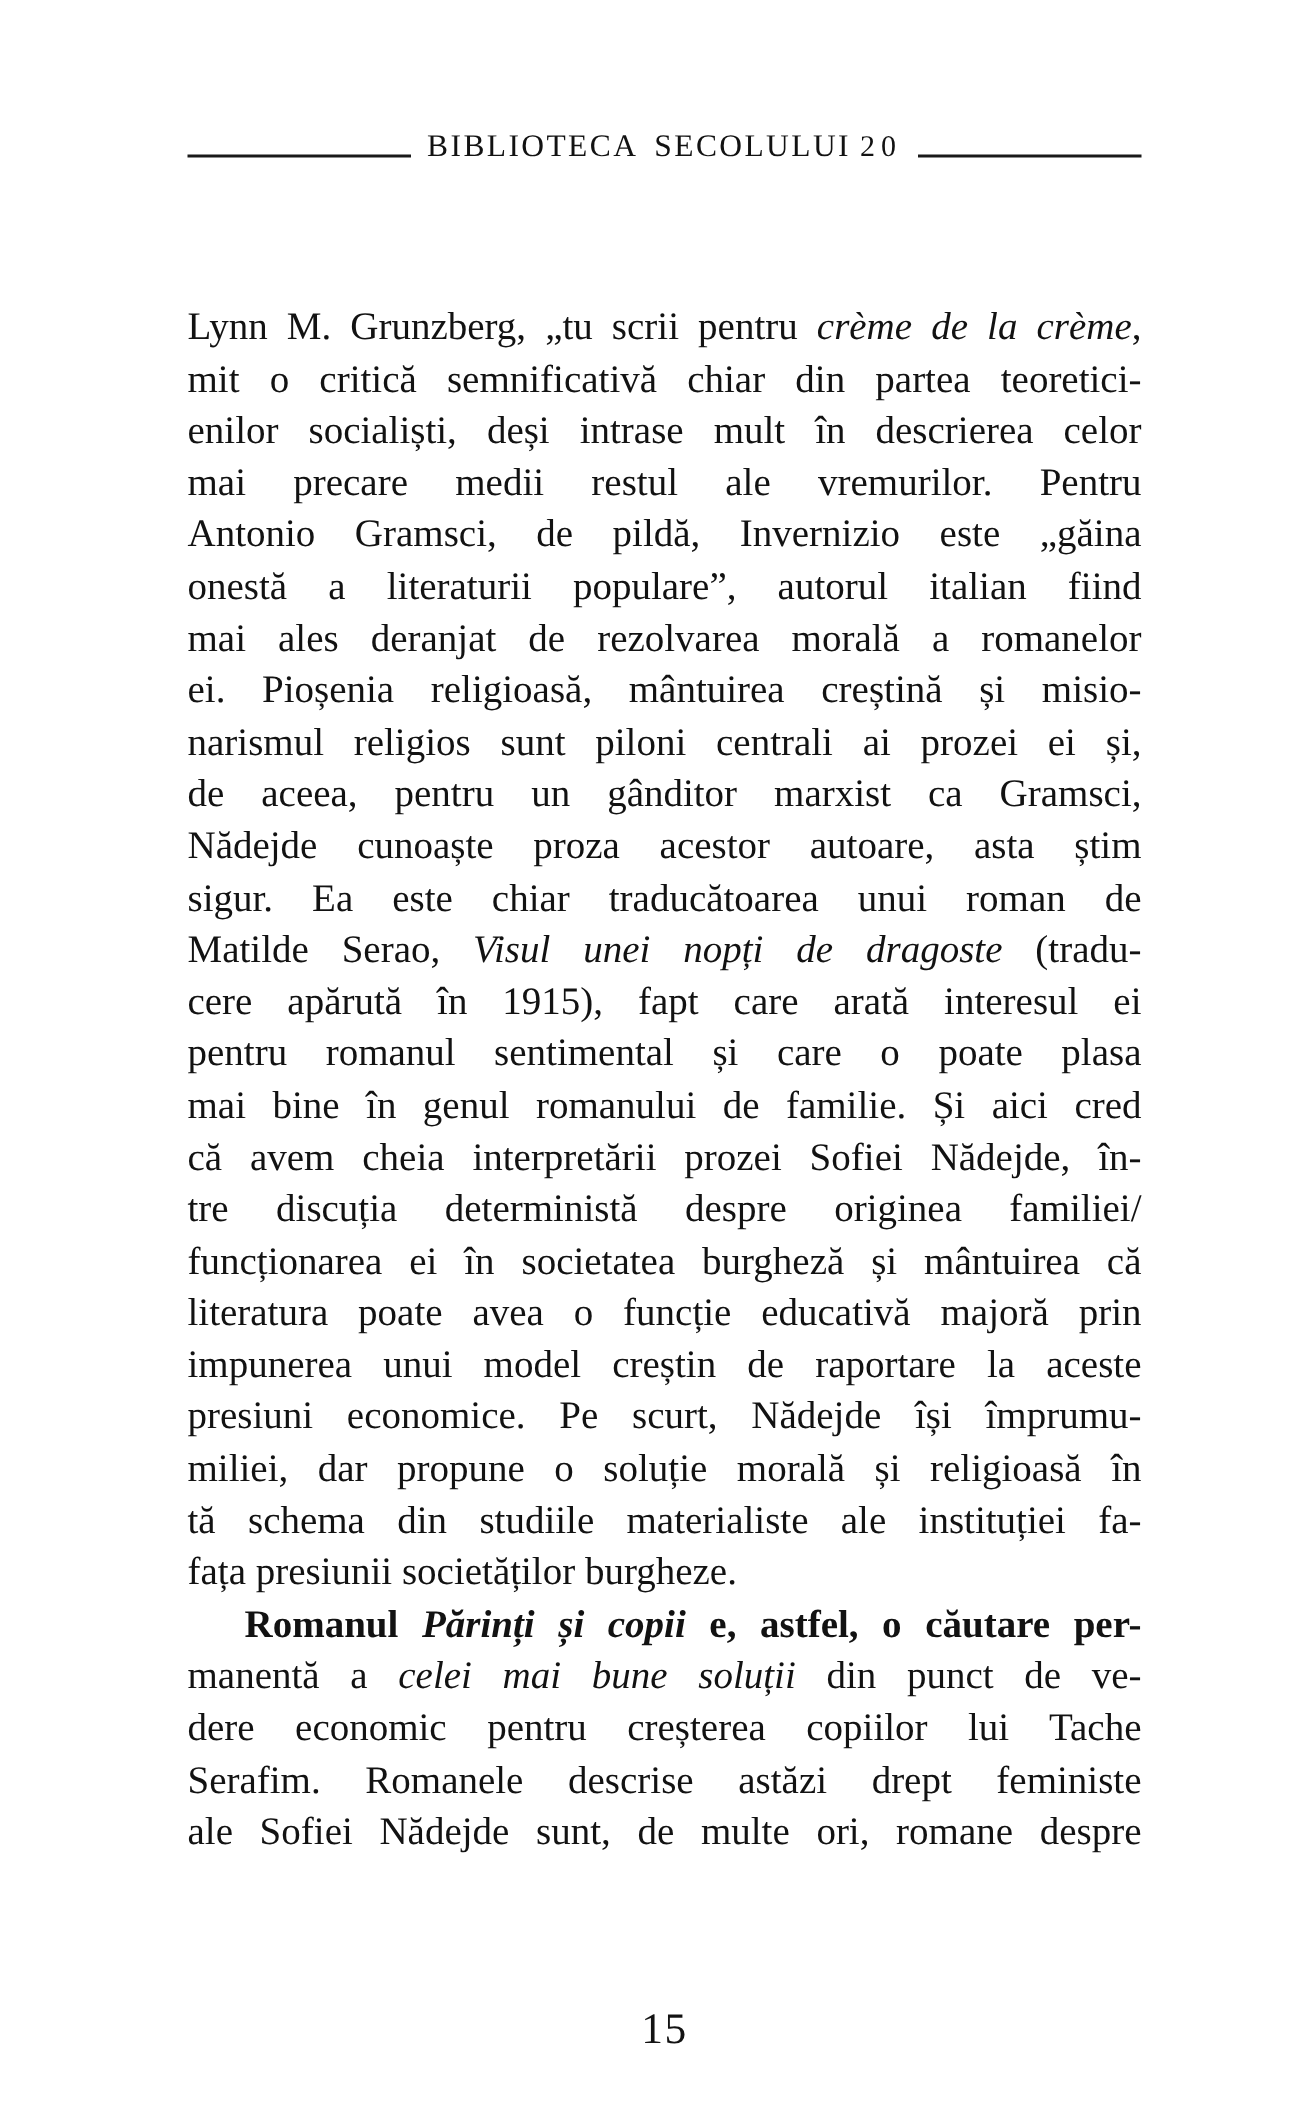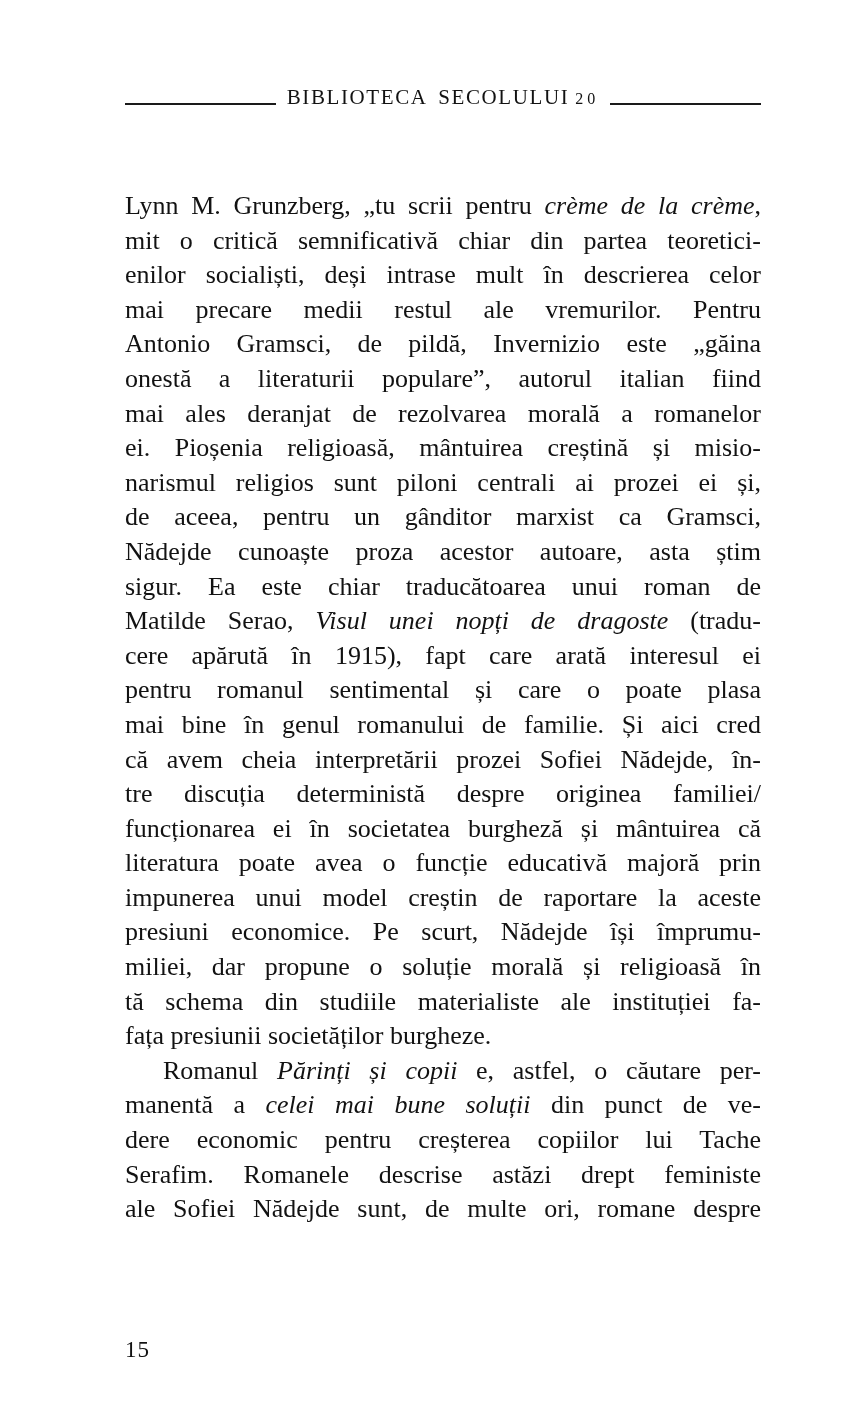--- a/index.html
+++ b/index.html
@@ -34,56 +34,58 @@
     transform: translateY(6px);
   }
   .headtext {
     padding: 0 11px;
     font-size: 21px;
     letter-spacing: 1.6px;
     word-spacing: 5px;
     line-height: 26px;
   }
   .headtext .num {
-    font-size: 16px;
+    font-size: 20px;
     letter-spacing: 4px;
     margin-left: 6px;
   }
   
   .textblock {
     position: absolute;
-    top: 189px;
+    top: 201px;
     left: 125px;
     width: 636px;
     font-size: 26px;
   }
   .line {
     line-height: 34.6px;
     height: 34.6px;
     white-space: nowrap;
     text-align: justify;
     text-align-last: justify;
     text-justify: inter-word;
   }
   .line.end {
     text-align-last: left;
   }
   .line.indent {
     text-indent: 38px;
+    font-weight: bold;
   }
   .line .it {
     font-style: italic;
   }
   
   .pagefoot {
     position: absolute;
     top: 1337px;
     left: 125px;
     width: 636px;
-    font-size: 23px;
+    text-align: center;
+    font-size: 29px;
     letter-spacing: 1px;
   }
 </style>
 </head>
 <body>
 
 <div class="page">
 
   <header class="pagehead">
     <span class="rule"></span>

